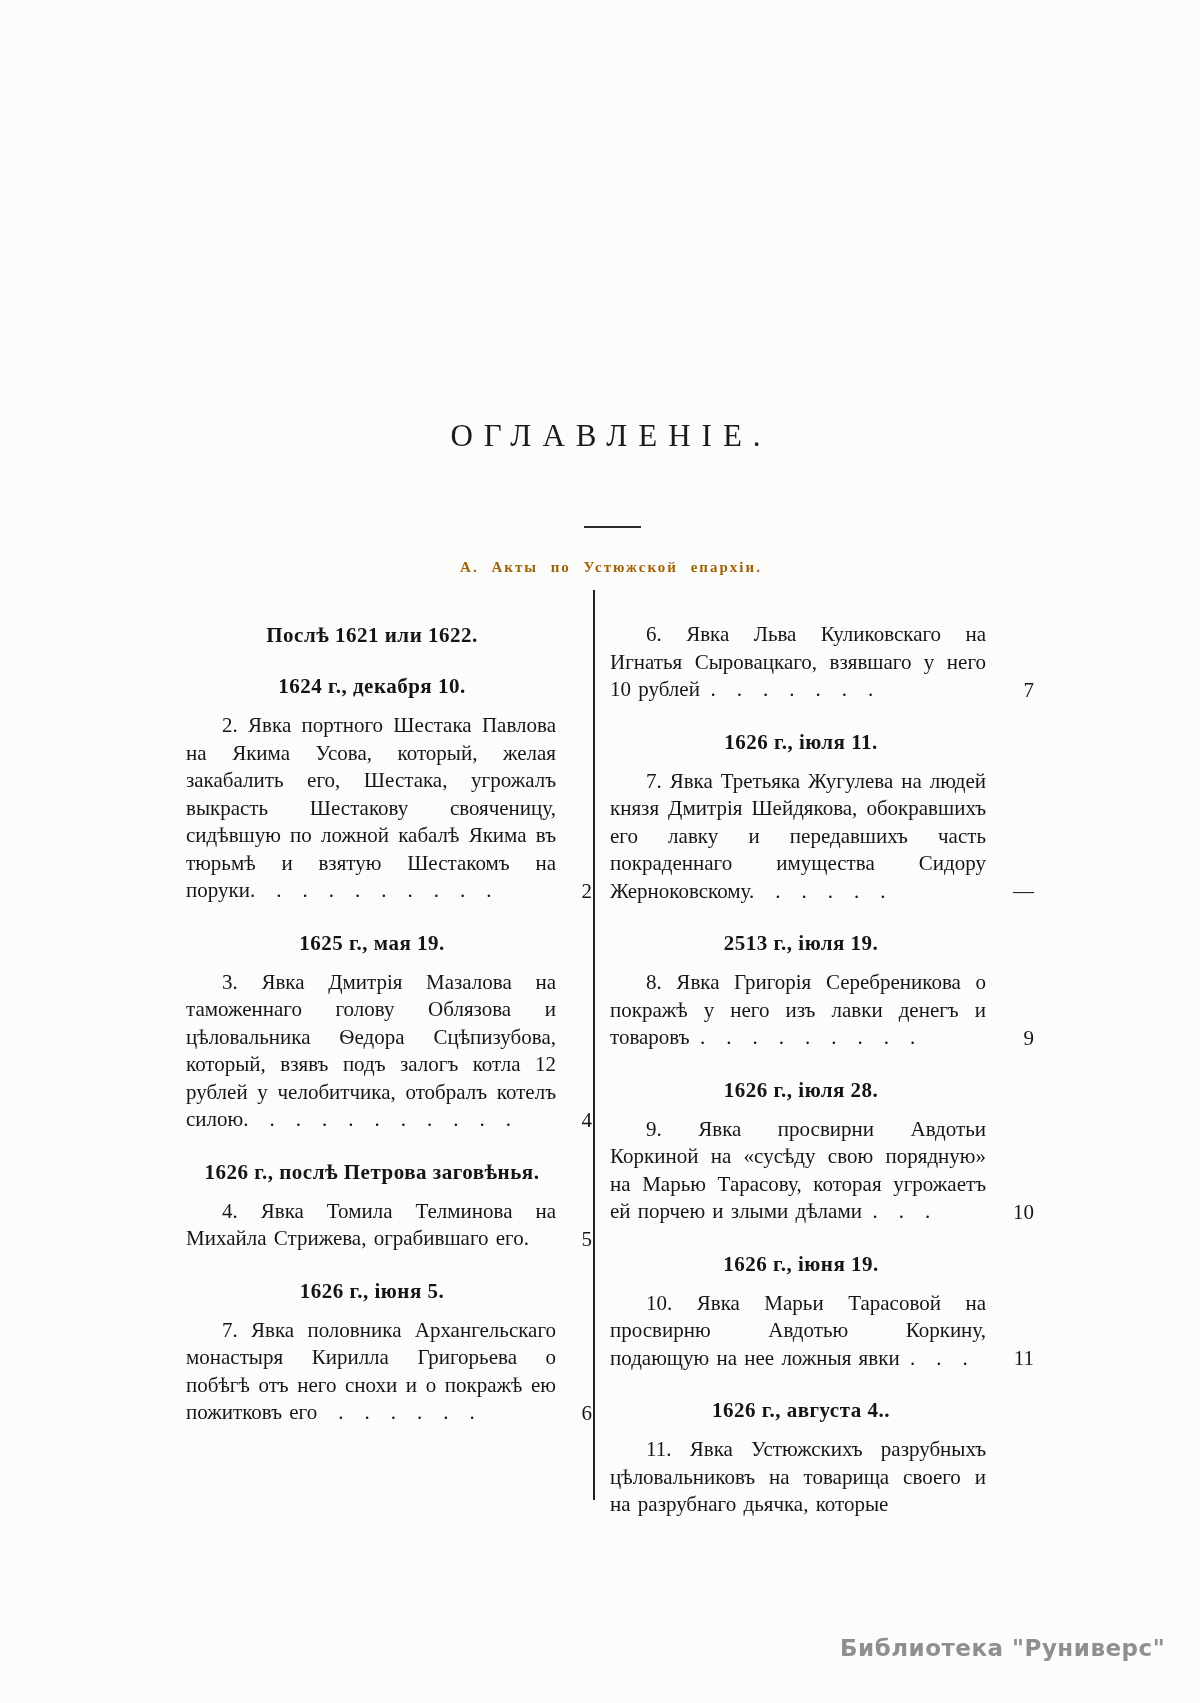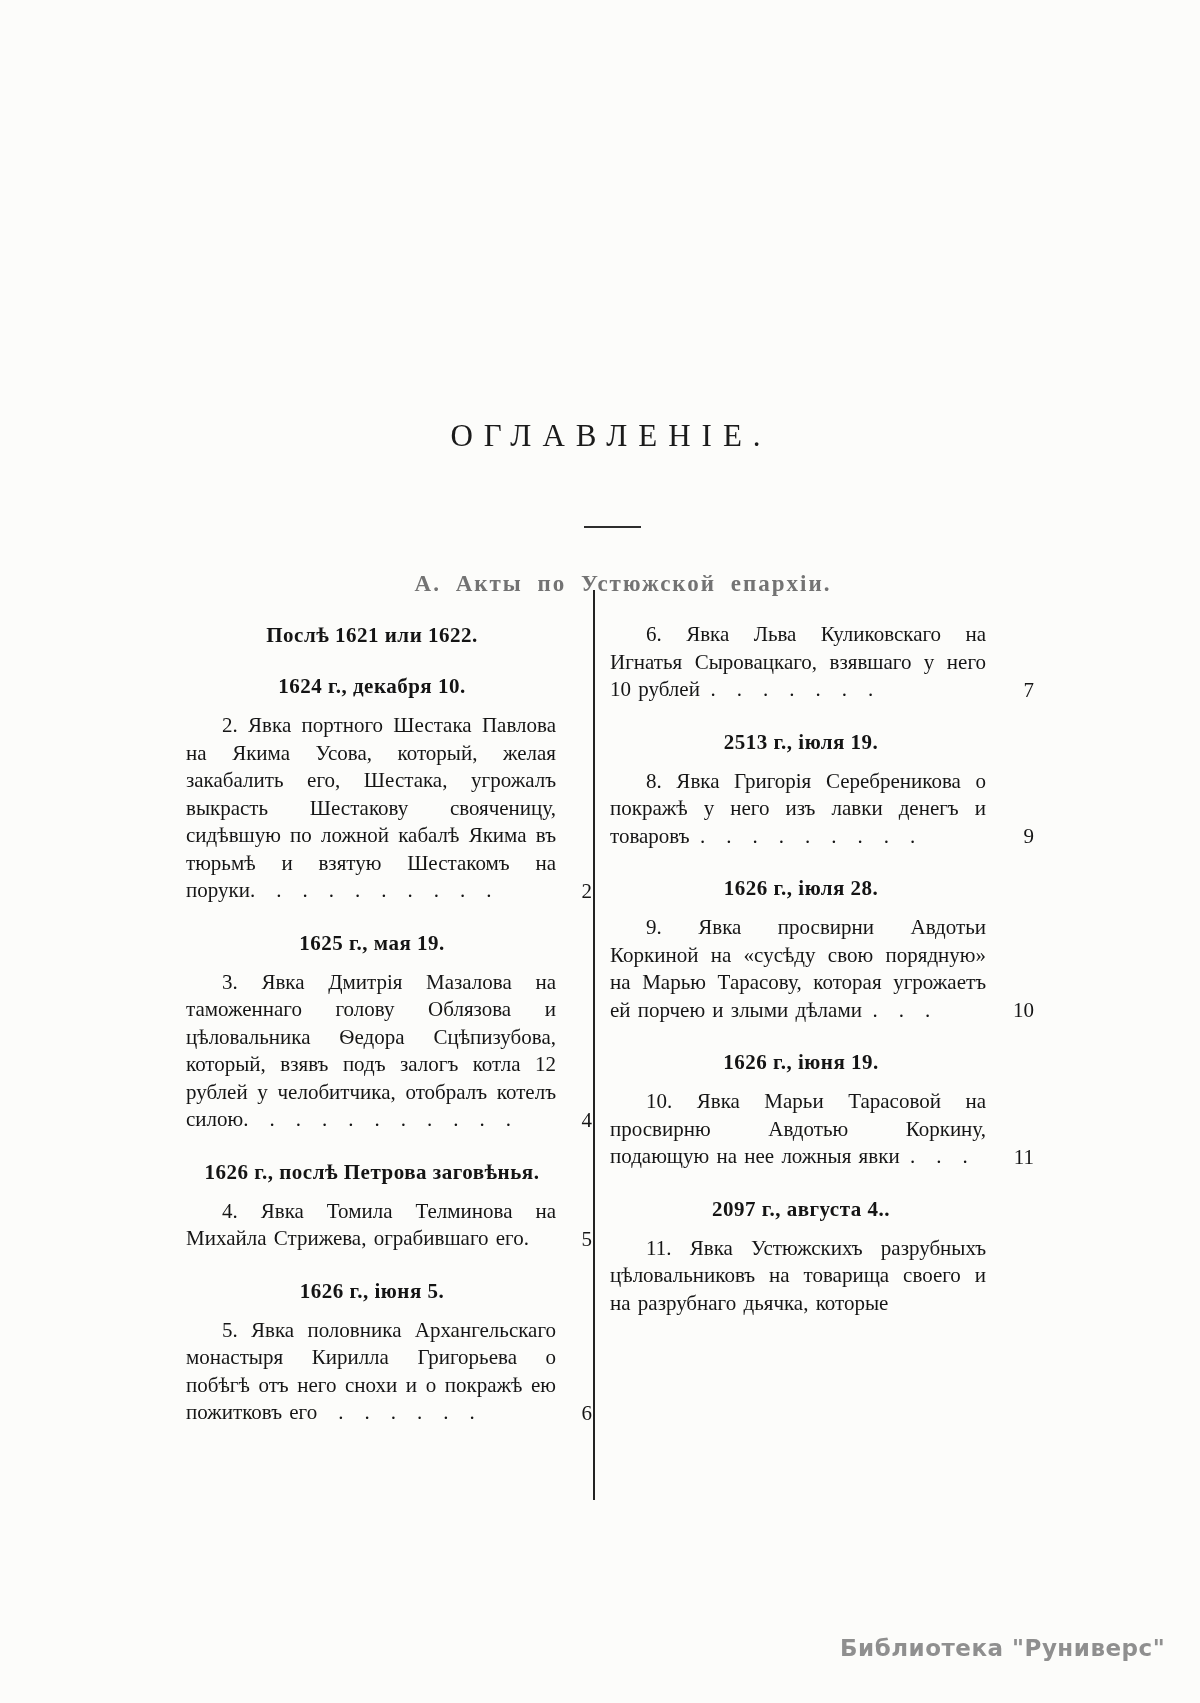--- a/index.html
+++ b/index.html
@@ -31,26 +31,26 @@
     width: 57px;
     height: 2px;
     background: #2d2d2d;
   }
   .doc-subtitle {
     position: absolute;
     top: 559px;
     left: 186px;
     width: 850px;
     text-align: center;
-    font-size: 23px;
+    font-size: 15px;
     font-weight: bold;
     letter-spacing: 2px;
     word-spacing: 7px;
-    margin: 12px;
-    color: #737373;
+    margin: 0;
+    color: #a16207;
   }
   .columns-wrap {
     position: absolute;
     top: 604px;
     left: 186px;
     width: 850px;
   }
   .divider {
     position: absolute;
     left: 407px;
@@ -135,31 +135,38 @@
       <div class="sec">
         <h3 class="sec-header">1626 г., послѣ Петрова заговѣнья.</h3>
         <div class="entry">
           <p class="entry-text">4. Явка Томила Телминова на Михайла Стрижева, ограбившаго его.</p>
           <span class="page-num">5</span>
         </div>
       </div>
       <div class="sec">
         <h3 class="sec-header">1626 г., іюня 5.</h3>
         <div class="entry">
-          <p class="entry-text">5. Явка половника Архангельскаго монастыря Кирилла Григорьева о побѣгѣ отъ него снохи и о покражѣ ею пожитковъ его  .  .  .  .  .  .</p>
+          <p class="entry-text">7. Явка половника Архангельскаго монастыря Кирилла Григорьева о побѣгѣ отъ него снохи и о покражѣ ею пожитковъ его  .  .  .  .  .  .</p>
           <span class="page-num">6</span>
         </div>
       </div>
     </div>
 
     <div class="col col-right">
       <div class="sec">
         <div class="entry">
           <p class="entry-text">6. Явка Льва Куликовскаго на Игнатья Сыровацкаго, взявшаго у него 10 рублей .  .  .  .  .  .  .</p>
           <span class="page-num">7</span>
+        </div>
+      </div>
+      <div class="sec">
+        <h3 class="sec-header">1626 г., іюля 11.</h3>
+        <div class="entry">
+          <p class="entry-text">7. Явка Третьяка Жугулева на людей князя Дмитрія Шейдякова, обокравшихъ его лавку и передавшихъ часть покраденнаго имущества Сидору Жерноковскому.  .  .  .  .  .</p>
+          <span class="page-num">—</span>
         </div>
       </div>
       <div class="sec">
         <h3 class="sec-header">2513 г., іюля 19.</h3>
         <div class="entry">
           <p class="entry-text">8. Явка Григорія Серебреникова о покражѣ у него изъ лавки денегъ и товаровъ .  .  .  .  .  .  .  .  .</p>
           <span class="page-num">9</span>
         </div>
       </div>
       <div class="sec">
@@ -170,21 +177,21 @@
         </div>
       </div>
       <div class="sec">
         <h3 class="sec-header">1626 г., іюня 19.</h3>
         <div class="entry">
           <p class="entry-text">10. Явка Марьи Тарасовой на просвирню Авдотью Коркину, подающую на нее ложныя явки .  .  .</p>
           <span class="page-num">11</span>
         </div>
       </div>
       <div class="sec">
-        <h3 class="sec-header">2097 г., августа 4..</h3>
+        <h3 class="sec-header">1626 г., августа 4..</h3>
         <div class="entry">
           <p class="entry-text">11. Явка Устюжскихъ разрубныхъ цѣловальниковъ на товарища своего и на разрубнаго дьячка, которые</p>
           <span class="page-num"></span>
         </div>
       </div>
     </div>
   </div>
 
   <div class="watermark">Библиотека "Руниверс"</div>
 </div>

